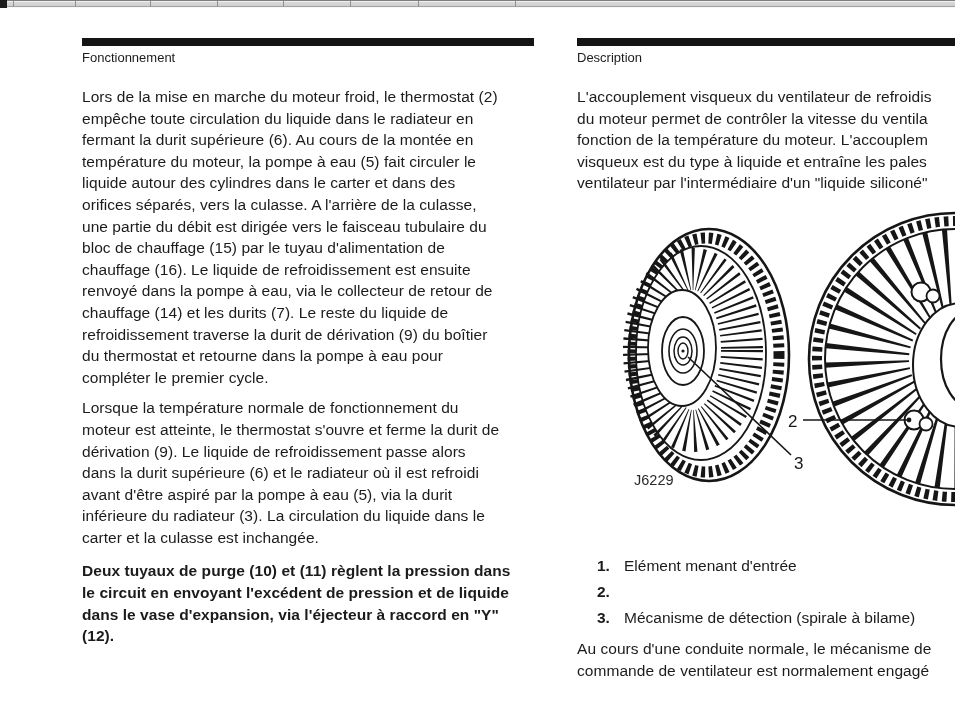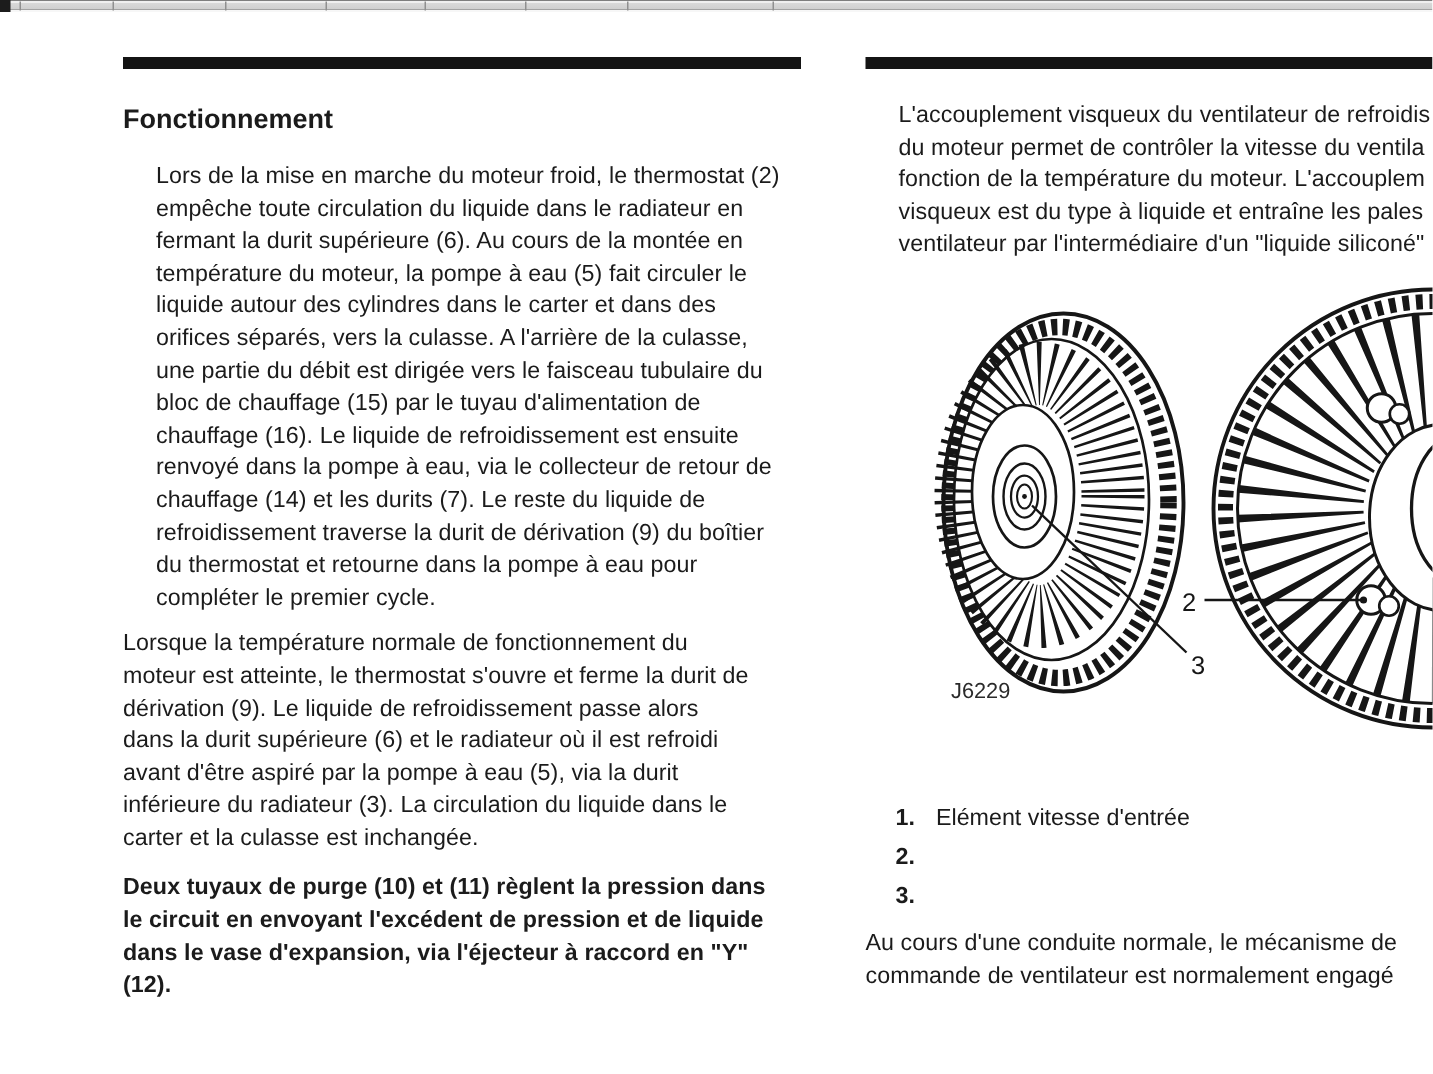--- a/index.html
+++ b/index.html
@@ -19,26 +19,26 @@
   .toolbar .sep{position:absolute;top:1px;height:6px;width:1px;background:#8f8f8f;}
   
   .col{position:absolute;top:38px;}
   .col-left{left:82px;width:452px;}
   .col-right{left:577px;width:378px;}
   .rule{height:4px;background:#141414;}
   .sec-title{
     font-size:16px;font-weight:700;letter-spacing:-0.1px;
     line-height:23px;margin:5px 0 5px;white-space:pre;
   }
-  .sub-title{font-size:18px;font-weight:700;margin-top:25px;line-height:16px;white-space:pre;}
+  .sub-title{font-size:13px;font-weight:400;margin-top:4px;line-height:16px;white-space:pre;}
   .para{
     font-size:15.5px;line-height:21.6px;white-space:pre;
     letter-spacing:0.05px;
   }
-  .mt-p1{margin-top:20px;margin-left:22px;}
+  .mt-p1{margin-top:20px;}
   .mt-p2{margin-top:9px;}
   .mt-p3{margin-top:12px;font-weight:bold;}
   .figure{position:relative;height:312px;margin-top:13px;width:379px;}
   .figure svg{position:absolute;left:0;top:0;}
   .legend{margin-top:34px;}
   .legend-item{display:flex;font-size:15.5px;line-height:26px;white-space:pre;}
   .legend-num{flex:0 0 47px;padding-left:20px;font-weight:700;box-sizing:border-box;}
   .fig-line{stroke:#161616;fill:none;}
   .fig-white{fill:#ffffff;stroke:#161616;}
   .fig-label{font-family:"Liberation Sans",sans-serif;font-size:17px;fill:#161616;}
@@ -86,20 +86,21 @@
 carter et la culasse est inchangée.</div>
   <div class="para mt-p3">Deux tuyaux de purge (10) et (11) règlent la pression dans
 le circuit en envoyant l'excédent de pression et de liquide
 dans le vase d'expansion, via l'éjecteur à raccord en "Y"
 (12).</div>
 </div>
 
 <div class="col col-right">
   <div class="rule"></div>
   <div class="rule"></div>
+  <div class="sub-title">Description</div>
   <div class="para mt-p1">L'accouplement visqueux du ventilateur de refroidis
 du moteur permet de contrôler la vitesse du ventila
 fonction de la température du moteur. L'accouplem
 visqueux est du type à liquide et entraîne les pales
 ventilateur par l'intermédiaire d'un "liquide siliconé"</div>
 
   <div class="figure">
     <svg width="379" height="312" viewBox="0 0 379 312">
 
       <ellipse class="fig-white" cx="132" cy="148" rx="80" ry="126" stroke-width="2.6"></ellipse>
@@ -130,25 +131,26 @@
       <circle cx="332" cy="213" r="2.4" fill="#161616"></circle>
       <text class="fig-label" x="211" y="220">2</text>
       <text class="fig-label" x="217" y="262">3</text>
       <text class="fig-caption" x="57" y="278">J6229</text>
     </svg>
   </div>
 
   <div class="legend">
     <div class="legend-item">
       <span class="legend-num">1.</span>
-      <span>Elément vitesse d'entrée</span>
+      <span>Elément menant d'entrée</span>
     </div>
     <div class="legend-item">
       <span class="legend-num">2.</span>
     </div>
     <div class="legend-item">
       <span class="legend-num">3.</span>
+      <span>Mécanisme de détection (spirale à bilame)</span>
     </div>
   </div>
 
   <div class="para" style="margin-top:7px">Au cours d'une conduite normale, le mécanisme de
 commande de ventilateur est normalement engagé</div>
 </div>
 
 </body></html>

